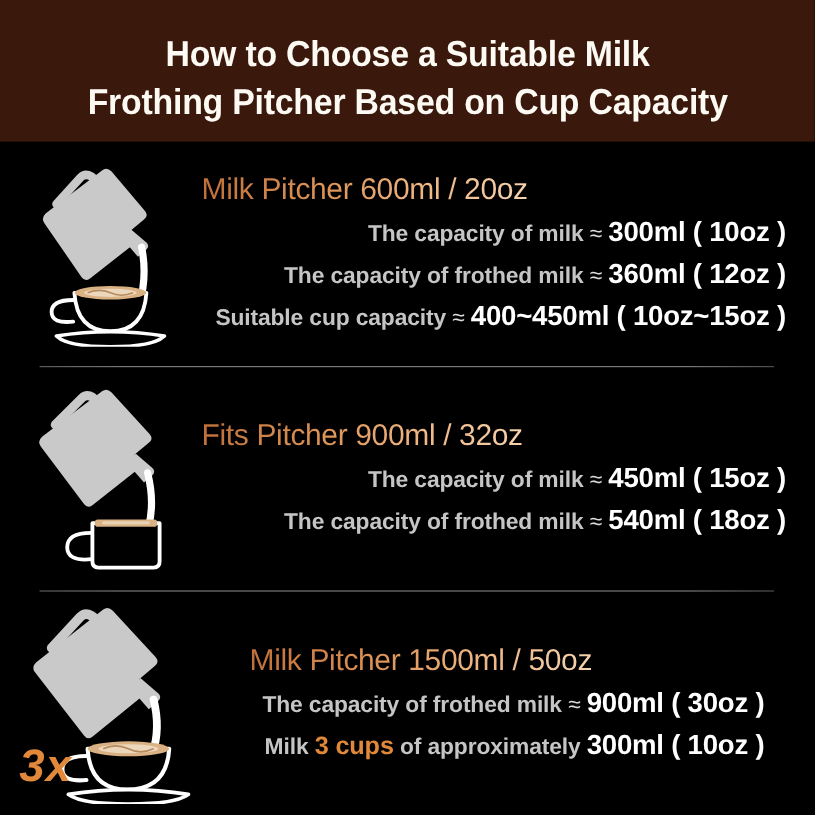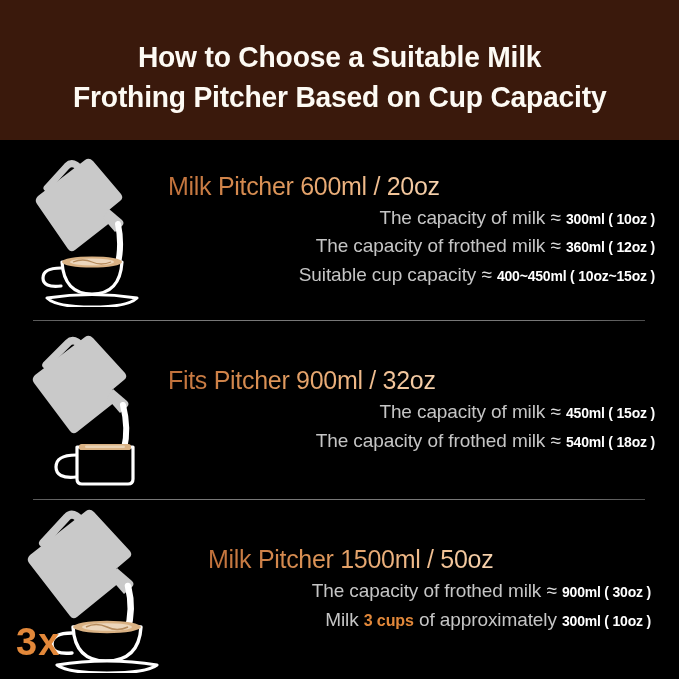--- a/index.html
+++ b/index.html
@@ -20,21 +20,21 @@
     width: 679px;
     height: 679px;
     background: #000000;
     display: flex;
     flex-direction: column;
   }
 
   
   .header {
     background: #3a190c;
-    height: 140px;
+    height: 118px;
     box-sizing: border-box;
     padding: 14px 14px 0 14px;
     display: flex;
     flex-direction: column;
     align-items: center;
     justify-content: center;
     flex: 0 0 auto;
   }
   .header-line {
     color: #fdfaf4;
@@ -90,32 +90,33 @@
 
   .multiplier {
     position: absolute;
     left: 6px;
     bottom: 14px;
     font-size: 38px;
     font-weight: bold;
     color: #e2883a;
     letter-spacing: 1px;
     line-height: 1;
+    font-style: italic;
   }
 
   
   .copy {
     flex: 1 1 auto;
     min-width: 0;
     display: flex;
     flex-direction: column;
     justify-content: center;
     padding-right: 24px;
   }
-  .section.s3 .copy { padding-right: 28px; }
+  .section.s3 .copy { padding-right: 42px; }
 
   .pitcher-title {
     font-size: 25px;
     font-weight: normal;
     line-height: 1.28;
     letter-spacing: -0.3px;
     white-space: nowrap;
     margin-bottom: 2px;
     background: linear-gradient(to right, #c0703a 0%, #dd9457 38%, #eeb684 68%, #f6d2ae 100%);
     -webkit-background-clip: text;
@@ -129,32 +130,32 @@
   .section.s3 .pitcher-title { margin-left: 30px; }
 
   .spec-line {
     text-align: right;
     white-space: nowrap;
     line-height: 1.52;
     font-size: 19px;
     color: #c5c5c5;
     letter-spacing: -0.1px;
   }
-  .spec-line .lbl { font-weight: normal; }
+  .spec-line .lbl { font-weight: bold; }
   .spec-line .approx { color: #dcdcdc; font-weight: normal; }
   .spec-line .val {
     color: #ffffff;
     font-weight: bold;
-    font-size: 14px;
+    font-size: 23px;
     letter-spacing: -0.2px;
   }
   .spec-line .accent {
     color: #e2883a;
     font-weight: bold;
-    font-size: 16px;
+    font-size: 21px;
   }
 </style>
 </head>
 <body>
 
 <div class="infographic">
 
   <div class="header">
     <div class="header-line">How to Choose a Suitable Milk</div>
     <div class="header-line">Frothing Pitcher Based on Cup Capacity</div>

